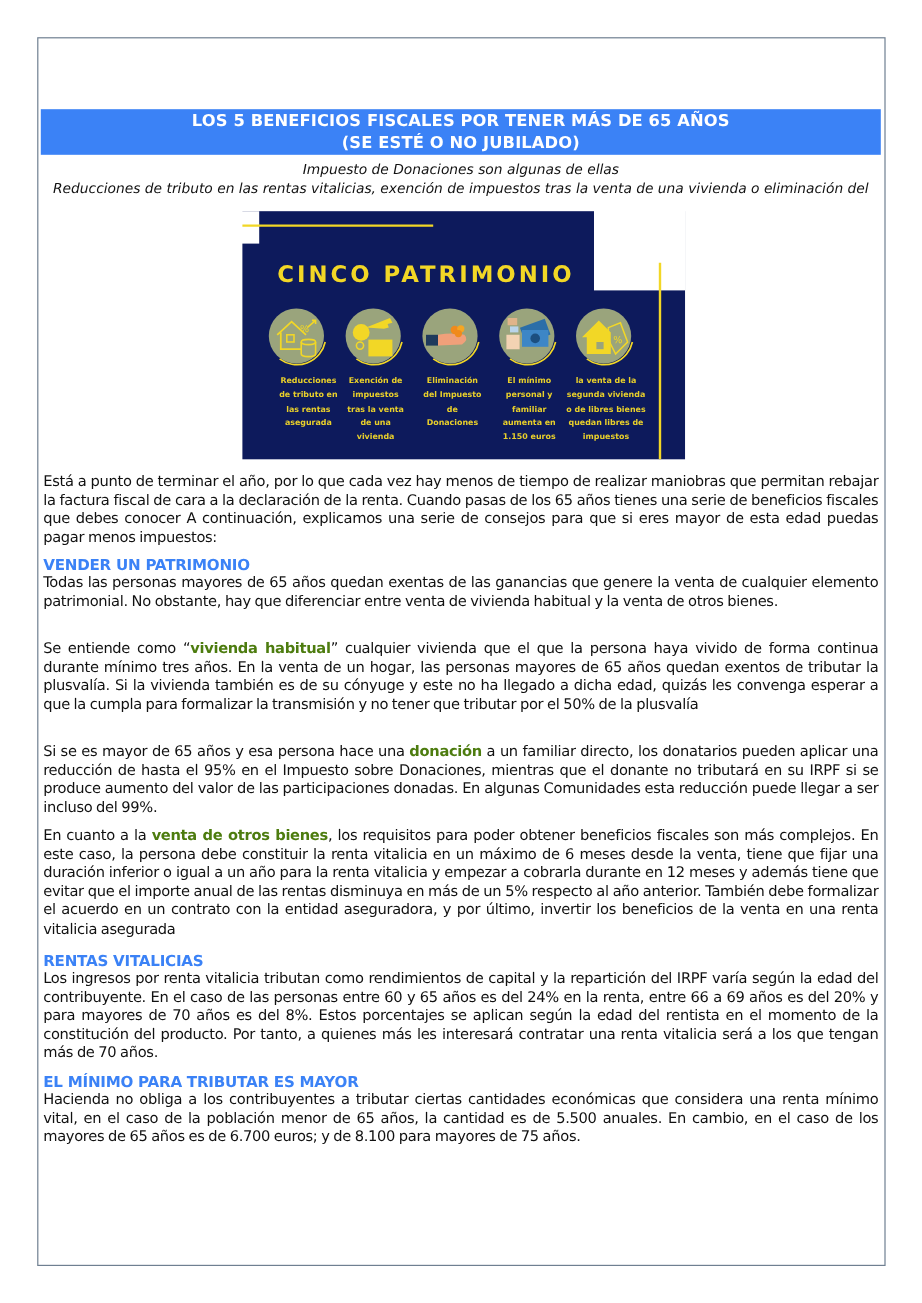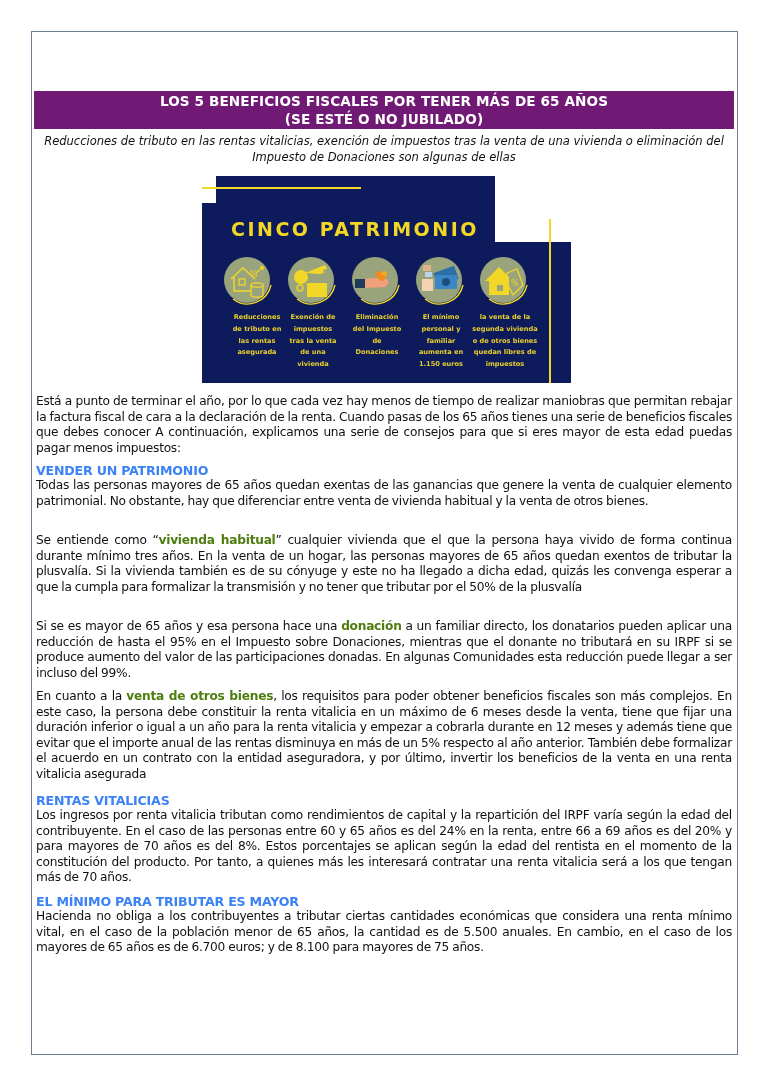--- a/index.html
+++ b/index.html
@@ -22,21 +22,21 @@
       height: 1024px;
       border: 1px solid #6f7f91;
       background: #fff;
     }
     .header-bar {
       position: absolute;
       left: 34px;
       top: 91px;
       width: 700px;
       height: 38px;
-      background: #701a75;
+      background: #3b82f6;
       color: #ffffff;
       text-align: center;
       font-family: "DejaVu Sans", sans-serif;
       font-weight: bold;
       font-size: 13.6px;
       line-height: 17.5px;
       padding-top: 2px;
       letter-spacing: 0.1px;
     }
     .subtitle {
@@ -122,22 +122,22 @@
 <body>
 
 <div class="page-frame"></div>
 
 <div class="header-bar">
   <div>LOS 5 BENEFICIOS FISCALES POR TENER MÁS DE 65 AÑOS</div>
   <div>(SE ESTÉ O NO JUBILADO)</div>
 </div>
 
 <div class="subtitle">
+  <div>Impuesto de Donaciones son algunas de ellas</div>
   <div>Reducciones de tributo en las rentas vitalicias, exención de impuestos tras la venta de una vivienda o eliminación del</div>
-  <div>Impuesto de Donaciones son algunas de ellas</div>
 </div>
 
 <div class="infographic">
   <svg class="info-bg" viewBox="0 0 375 211" width="375" height="211">
     <rect x="6" y="4" width="369" height="207" fill="#0d1a5c"></rect>
     <rect x="0" y="4" width="20" height="27" fill="#ffffff"></rect>
     <rect x="299" y="0" width="76" height="70" fill="#ffffff"></rect>
     <line x1="6" y1="16" x2="165" y2="16" stroke="#f2d726" stroke-width="2"></line>
     <line x1="354" y1="47" x2="354" y2="211" stroke="#f2d726" stroke-width="2"></line>
   </svg>
@@ -215,21 +215,21 @@
   <div class="info-caption" style="left:212px">
     <div>El mínimo</div>
     <div>personal y</div>
     <div>familiar</div>
     <div>aumenta en</div>
     <div>1.150 euros</div>
   </div>
   <div class="info-caption" style="left:274px;width:70px">
     <div>la venta de la</div>
     <div>segunda vivienda</div>
-    <div>o de otros bienes</div>
+    <div>o de libres bienes</div>
     <div>quedan libres de</div>
     <div>impuestos</div>
   </div>
 </div>
 
 <p class="body-text" style="top:394px">Está a punto de terminar el año, por lo que cada vez hay menos de tiempo de realizar maniobras que permitan rebajar la factura fiscal de cara a la declaración de la renta.  Cuando pasas de los 65 años tienes una serie de beneficios fiscales que debes conocer A continuación, explicamos una serie de consejos para que si eres mayor de esta edad puedas pagar menos impuestos:</p>
 
 <div class="section-heading" style="top:463px">VENDER UN PATRIMONIO</div>
 <p class="body-text" style="top:478px">Todas las personas mayores de 65 años quedan exentas de las ganancias que genere la venta de cualquier elemento patrimonial. No obstante, hay que diferenciar entre venta de vivienda habitual y la venta de otros bienes.</p>
 

